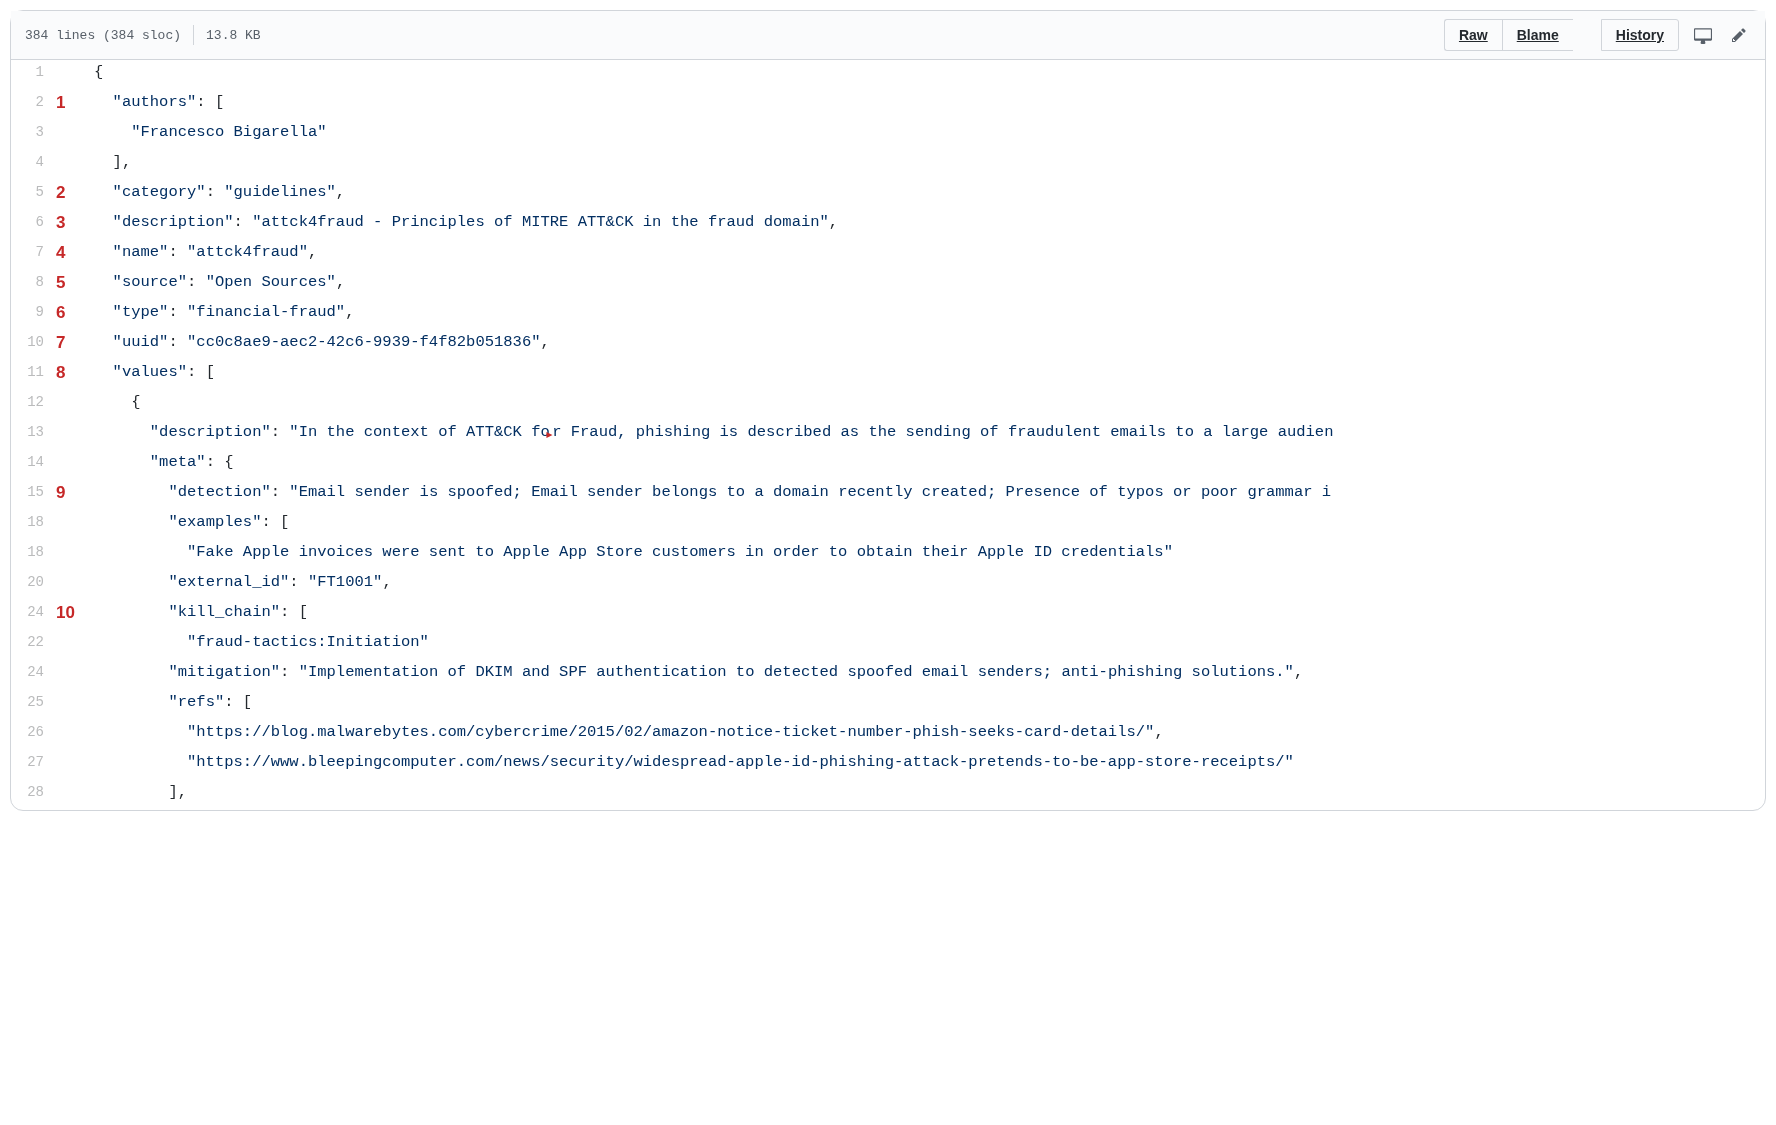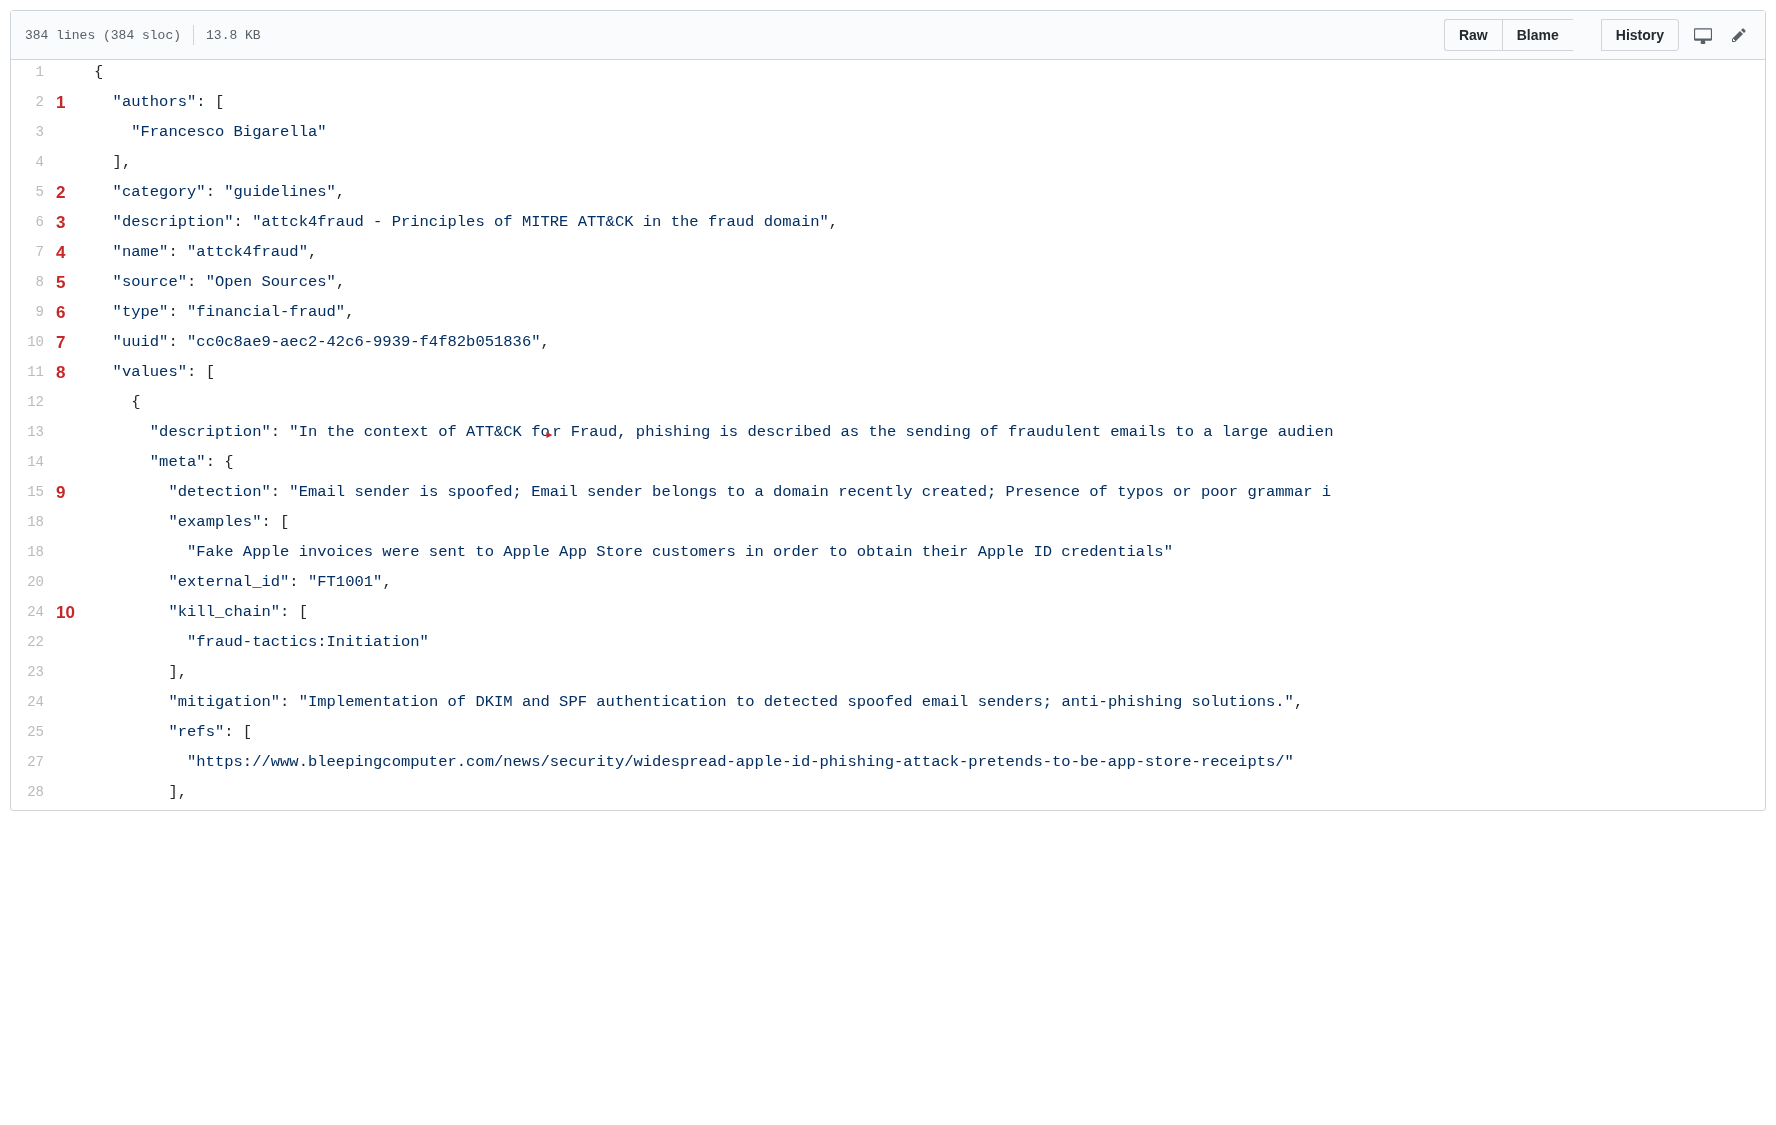--- a/index.html
+++ b/index.html
@@ -4,21 +4,21 @@
 <style>
 * { box-sizing: border-box; margin: 0; padding: 0; }
 body {
   font-family: -apple-system, BlinkMacSystemFont, "Segoe UI", Helvetica, Arial, sans-serif;
   font-size: 14px;
   color: #24292e;
   background: #fff;
 }
 .file-box {
   border: 1px solid #d1d5da;
-  border-radius: 3px;
+  border-radius: 13px;
   margin: 10px;
 }
 .file-header {
   display: flex;
   align-items: center;
   justify-content: space-between;
   padding: 8px 14px;
   background: #fafbfc;
   border-bottom: 1px solid #d1d5da;
 }
@@ -33,20 +33,21 @@
   display: inline-block;
   width: 1px;
   height: 20px;
   background: #d1d5da;
   margin: 0 12px;
 }
 .file-actions {
   display: flex;
   align-items: center;
   gap: 10px;
+  text-decoration: underline;
 }
 .btn-group {
   display: flex;
 }
 .btn {
   padding: 5px 14px;
   font-size: 14px;
   font-weight: 600;
   color: #24292e;
   background: #fafbfc;
@@ -239,33 +240,33 @@
           <td class="line-num">24</td>
           <td class="annotation">10</td>
           <td class="code-content">        <span class="pl-s">"kill_chain"</span><span class="pl-p">: [</span></td>
         </tr>
         <tr>
           <td class="line-num">22</td>
           <td class="annotation"></td>
           <td class="code-content">          <span class="pl-s">"fraud-tactics:Initiation"</span></td>
         </tr>
         <tr>
-          <td class="line-num">23</td>
-          <td class="annotation"></td>
-          <td class="code-content">        <span class="pl-p">],</span></td>
-        </tr>
-        <tr>
           <td class="line-num">24</td>
           <td class="annotation"></td>
           <td class="code-content">        <span class="pl-s">"mitigation"</span><span class="pl-p">: </span><span class="pl-s">"Implementation of DKIM and SPF authentication to detected spoofed email senders; anti-phishing solutions."</span><span class="pl-p">,</span></td>
         </tr>
         <tr>
           <td class="line-num">25</td>
           <td class="annotation"></td>
           <td class="code-content">        <span class="pl-s">"refs"</span><span class="pl-p">: [</span></td>
+        </tr>
+        <tr>
+          <td class="line-num">26</td>
+          <td class="annotation"></td>
+          <td class="code-content">          <span class="pl-s">"https://blog.malwarebytes.com/cybercrime/2015/02/amazon-notice-ticket-number-phish-seeks-card-details/"</span><span class="pl-p">,</span></td>
         </tr>
         <tr>
           <td class="line-num">27</td>
           <td class="annotation"></td>
           <td class="code-content">          <span class="pl-s">"https://www.bleepingcomputer.com/news/security/widespread-apple-id-phishing-attack-pretends-to-be-app-store-receipts/"</span></td>
         </tr>
         <tr>
           <td class="line-num">28</td>
           <td class="annotation"></td>
           <td class="code-content">        <span class="pl-p">],</span></td>

